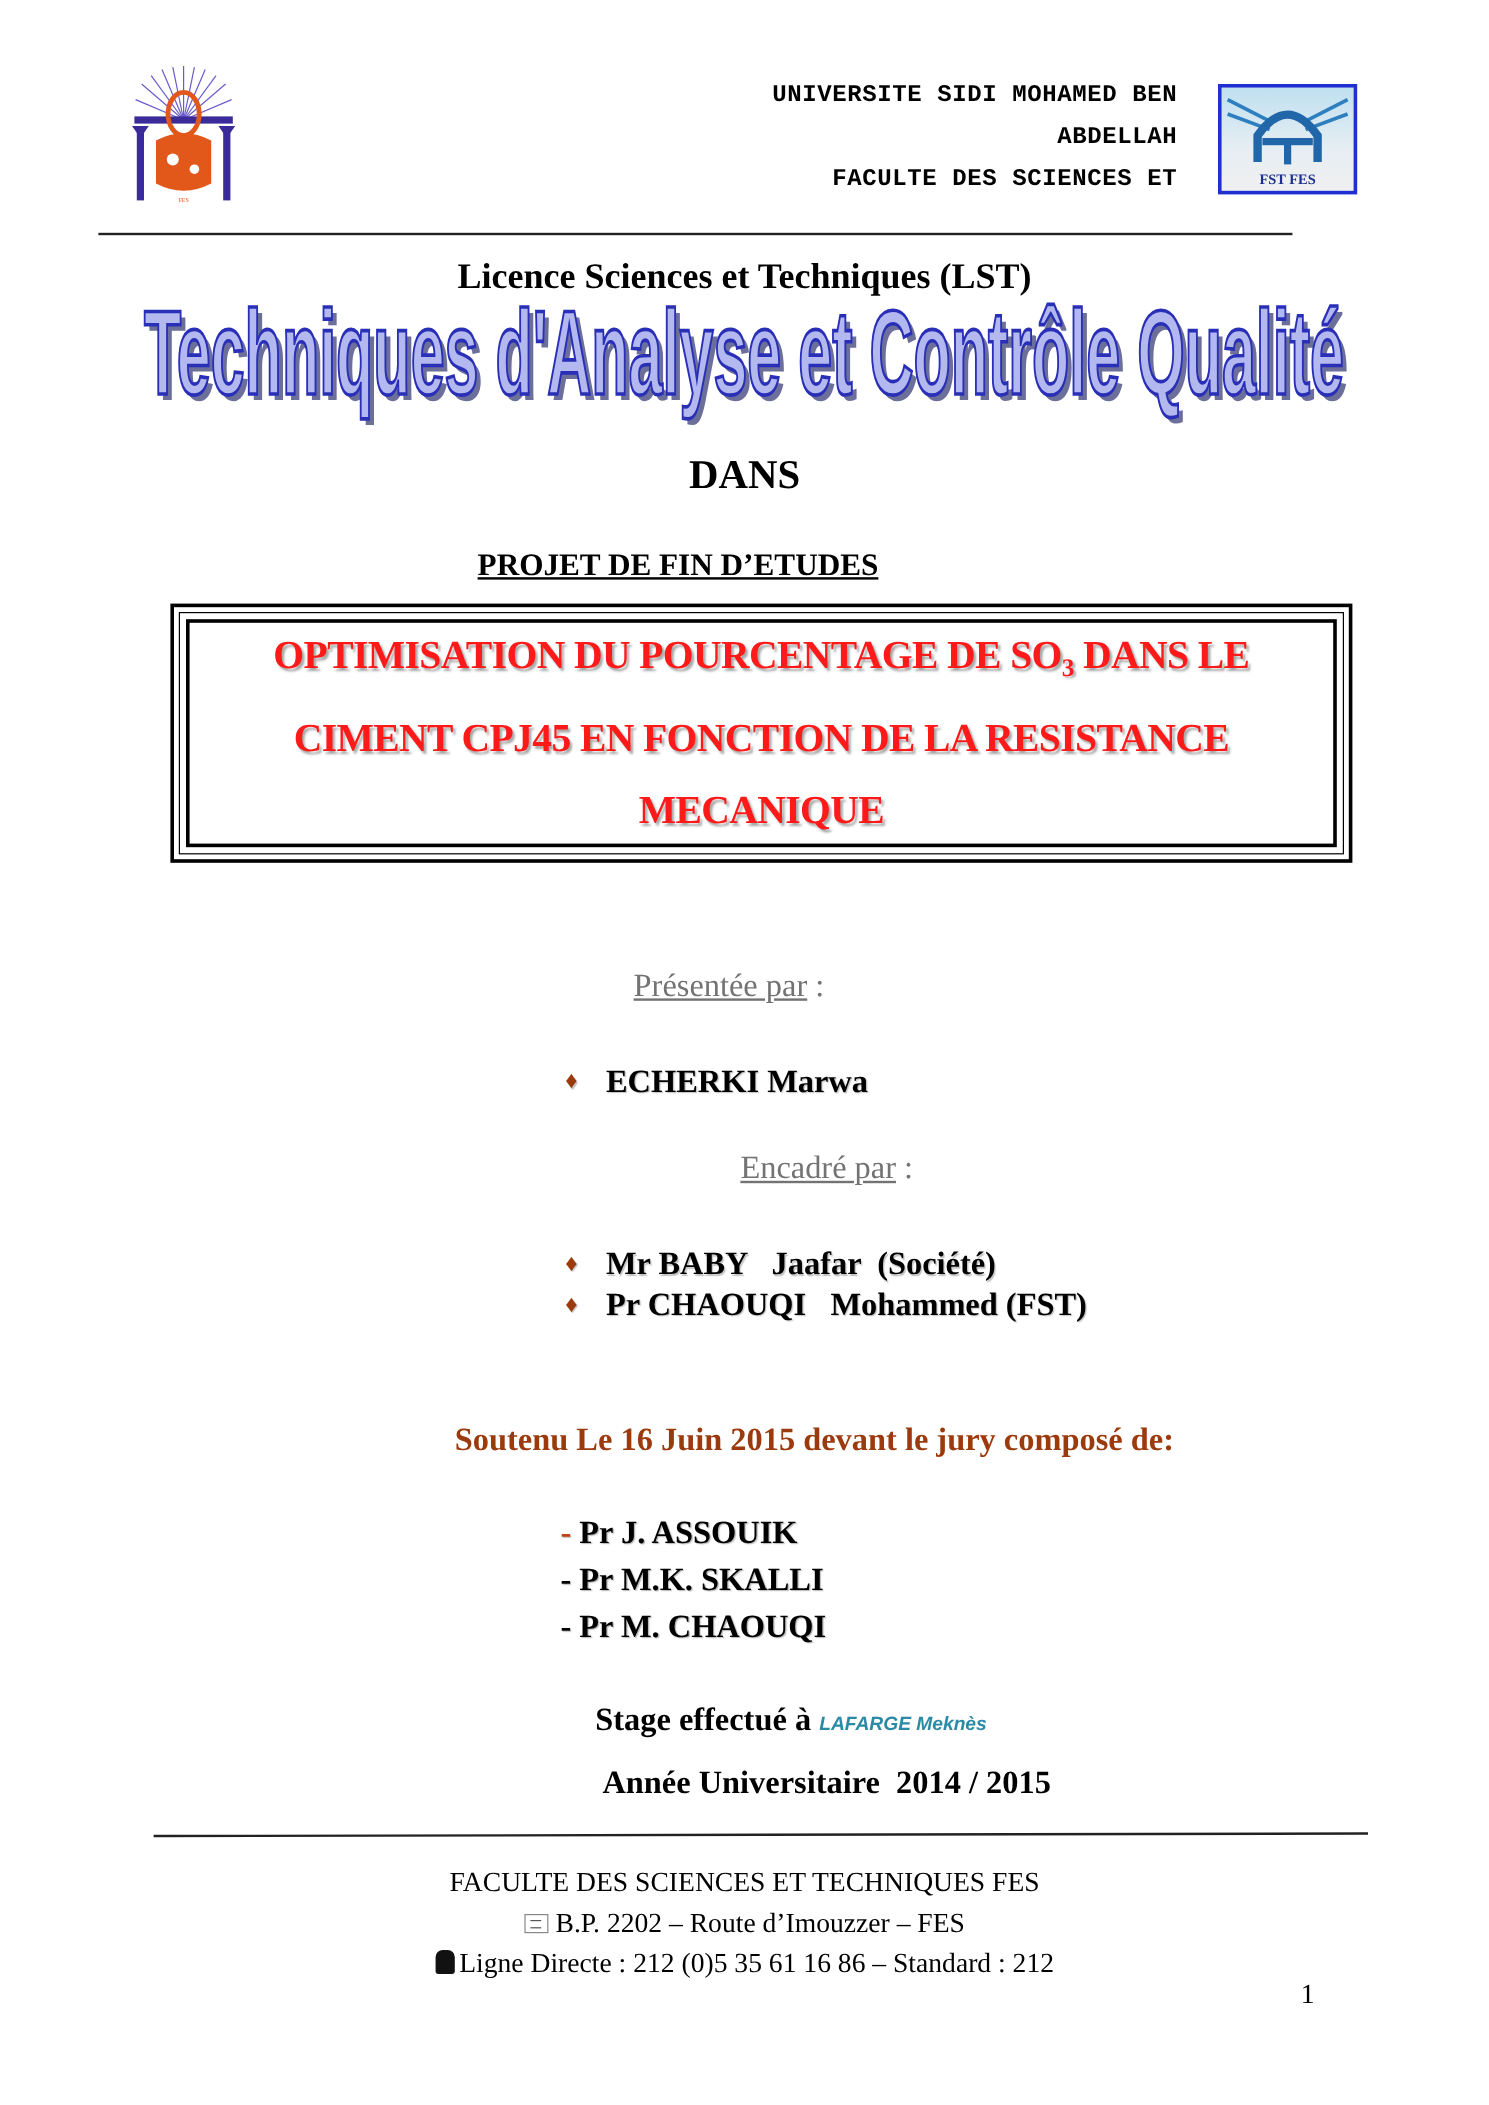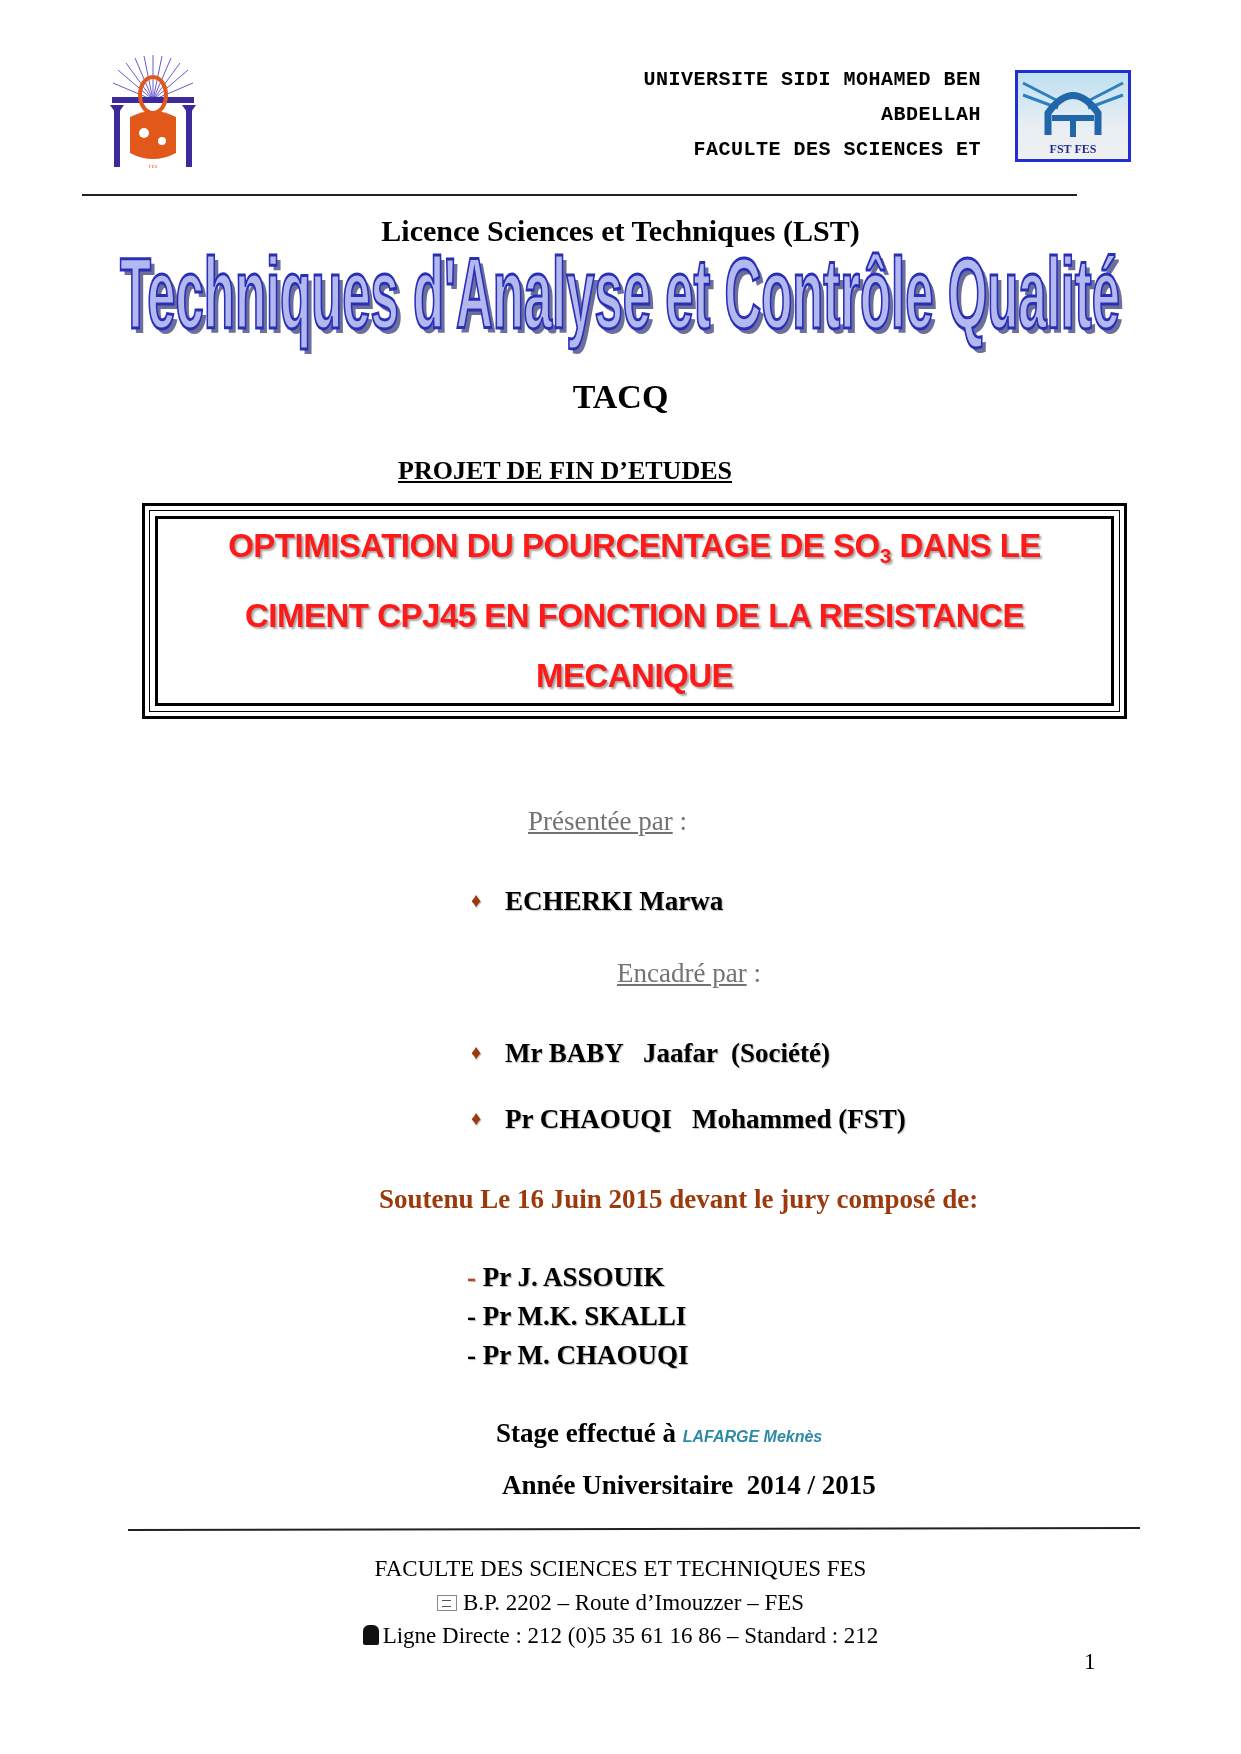--- a/index.html
+++ b/index.html
@@ -10,31 +10,31 @@
   .logo-left{left:108px;top:55px;width:90px;height:115px;}
   .logo-right{left:1015px;top:70px;width:116px;height:92px;border:3px solid #1f2fd0;box-sizing:border-box;background:linear-gradient(180deg,#bfe0f0 0%,#e7eef3 60%,#f0f0f0 100%);}
   .hr1{left:82px;top:194px;width:995px;height:0;border-top:2px solid #222;}
   .lst{left:0;width:1241px;top:214px;text-align:center;font-size:30px;font-weight:bold;}
   .wordart{left:110px;top:220px;width:1020px;height:140px;}
   .wordart svg{width:100%;height:100%;}
   .tacq{left:0;width:1241px;top:378px;text-align:center;font-size:34px;font-weight:bold;}
   .pfe{left:398px;top:456px;font-size:26px;font-weight:bold;text-decoration:underline;}
   .box{left:142px;top:503px;width:985px;height:216px;border:3px solid #000;box-sizing:border-box;padding:4px;}
   .box-inner{width:100%;height:100%;border:1.5px solid #000;box-sizing:border-box;outline:3px solid #000;outline-offset:-9px;display:flex;flex-direction:column;justify-content:center;align-items:center;}
-  .box-title{color:#ff1a1a;font-family:Liberation Sans, sans-serif;font-weight:bold;font-size:33px;line-height:60px;text-align:center;text-shadow:2px 2px 2px rgba(0,0,0,0.35);letter-spacing:-0.5px;}
+  .box-title{color:#ff1a1a;font-family:Liberation Serif, serif;font-weight:bold;font-size:33px;line-height:60px;text-align:center;text-shadow:2px 2px 2px rgba(0,0,0,0.35);letter-spacing:-0.5px;}
   .box-title sub{font-size:21px;vertical-align:-6px;}
   .label-brown{color:#737373;font-weight:normal;font-size:27px;}
   .label-brown .u{text-decoration:underline;}
   .presentee{left:528px;top:806px;}
   .encadre{left:617px;top:958px;}
   .bullet-row{font-size:27px;font-weight:bold;text-shadow:1px 1px 1px rgba(0,0,0,0.25);}
   .bullet{color:#9b3a0c;display:inline-block;width:34px;font-size:20px;vertical-align:3px;}
   .student{left:471px;top:886px;}
   .sup1{left:471px;top:1038px;}
-  .sup2{left:471px;top:1072px;margin-top:32px;}
+  .sup2{left:471px;top:1072px;}
   .soutenu{left:379px;top:1184px;color:#9b3a0c;font-weight:bold;font-size:27px;}
   .jury{font-size:27px;font-weight:bold;text-shadow:1px 1px 1px rgba(0,0,0,0.3);}
   .jury .dash-red{color:#c0441a;}
   .j1{left:467px;top:1262px;}
   .j2{left:467px;top:1301px;}
   .j3{left:467px;top:1340px;text-align:right;}
   .stage{left:496px;top:1418px;font-size:27px;font-weight:bold;}
   .stage .company{color:#2b8aa6;font-family:"Liberation Sans",sans-serif;font-style:italic;font-weight:bold;font-size:16px;}
   .annee{left:502px;top:1470px;font-size:27px;font-weight:bold;}
   .hr2{left:128px;top:1528px;width:1012px;height:0;border-top:2.5px solid #222;transform:rotate(-0.12deg);}
@@ -103,21 +103,21 @@
 
 <div class="abs lst">Licence Sciences et Techniques (LST)</div>
 
 <div class="abs wordart">
   <svg viewBox="0 0 1020 140" preserveAspectRatio="none">
     <text x="510" y="108" text-anchor="middle" font-family="Liberation Sans, sans-serif" font-weight="bold" font-size="100" textLength="1000" lengthAdjust="spacingAndGlyphs" fill="#6b6f9a" stroke="none" transform="translate(4,5)">Techniques d'Analyse et Contrôle Qualité</text>
     <text x="510" y="108" text-anchor="middle" font-family="Liberation Sans, sans-serif" font-weight="bold" font-size="100" textLength="1000" lengthAdjust="spacingAndGlyphs" fill="#b3b8ee" stroke="#2a2fb8" stroke-width="3">Techniques d'Analyse et Contrôle Qualité</text>
   </svg>
 </div>
 
-<div class="abs tacq">TACQ</div>
+<div class="abs tacq">DANS</div>
 
 <div class="abs pfe">PROJET DE FIN D’ETUDES</div>
 
 <div class="abs box">
   <div class="box-inner">
     <div class="box-title"><span>OPTIMISATION DU POURCENTAGE DE SO</span><sub>3</sub><span> DANS LE</span></div>
     <div class="box-title">CIMENT CPJ45 EN FONCTION DE LA RESISTANCE</div>
     <div class="box-title">MECANIQUE</div>
   </div>
 </div>

